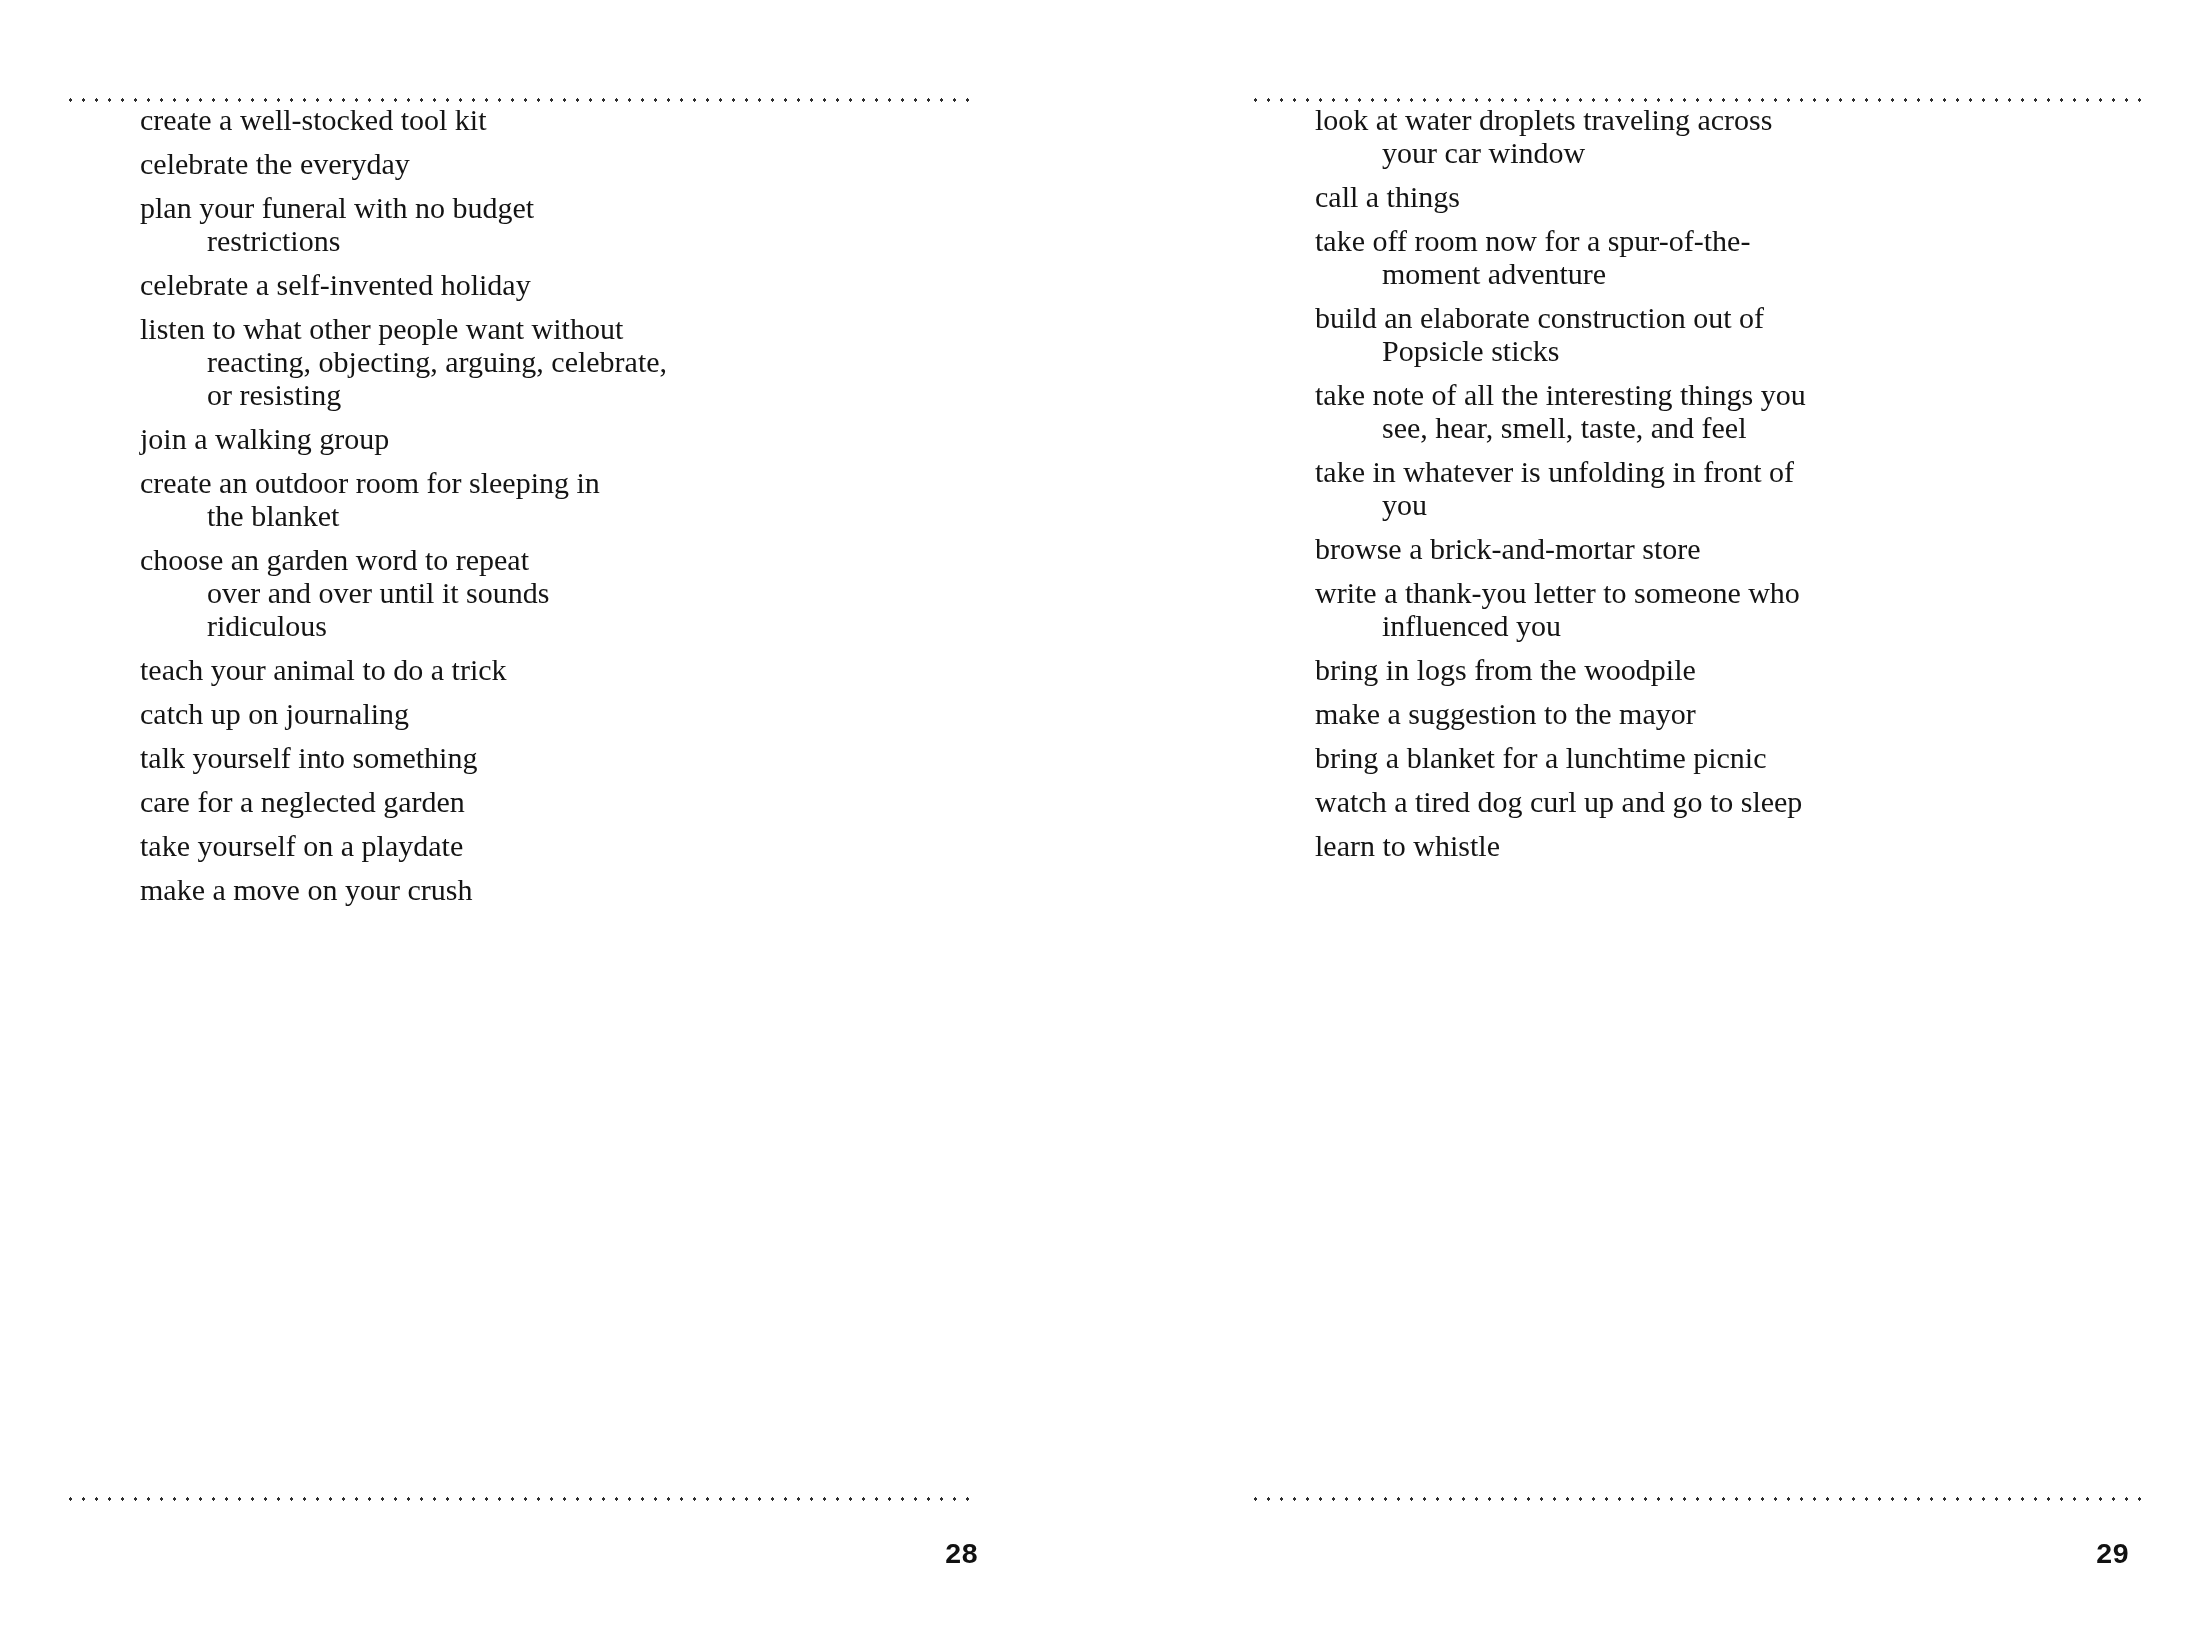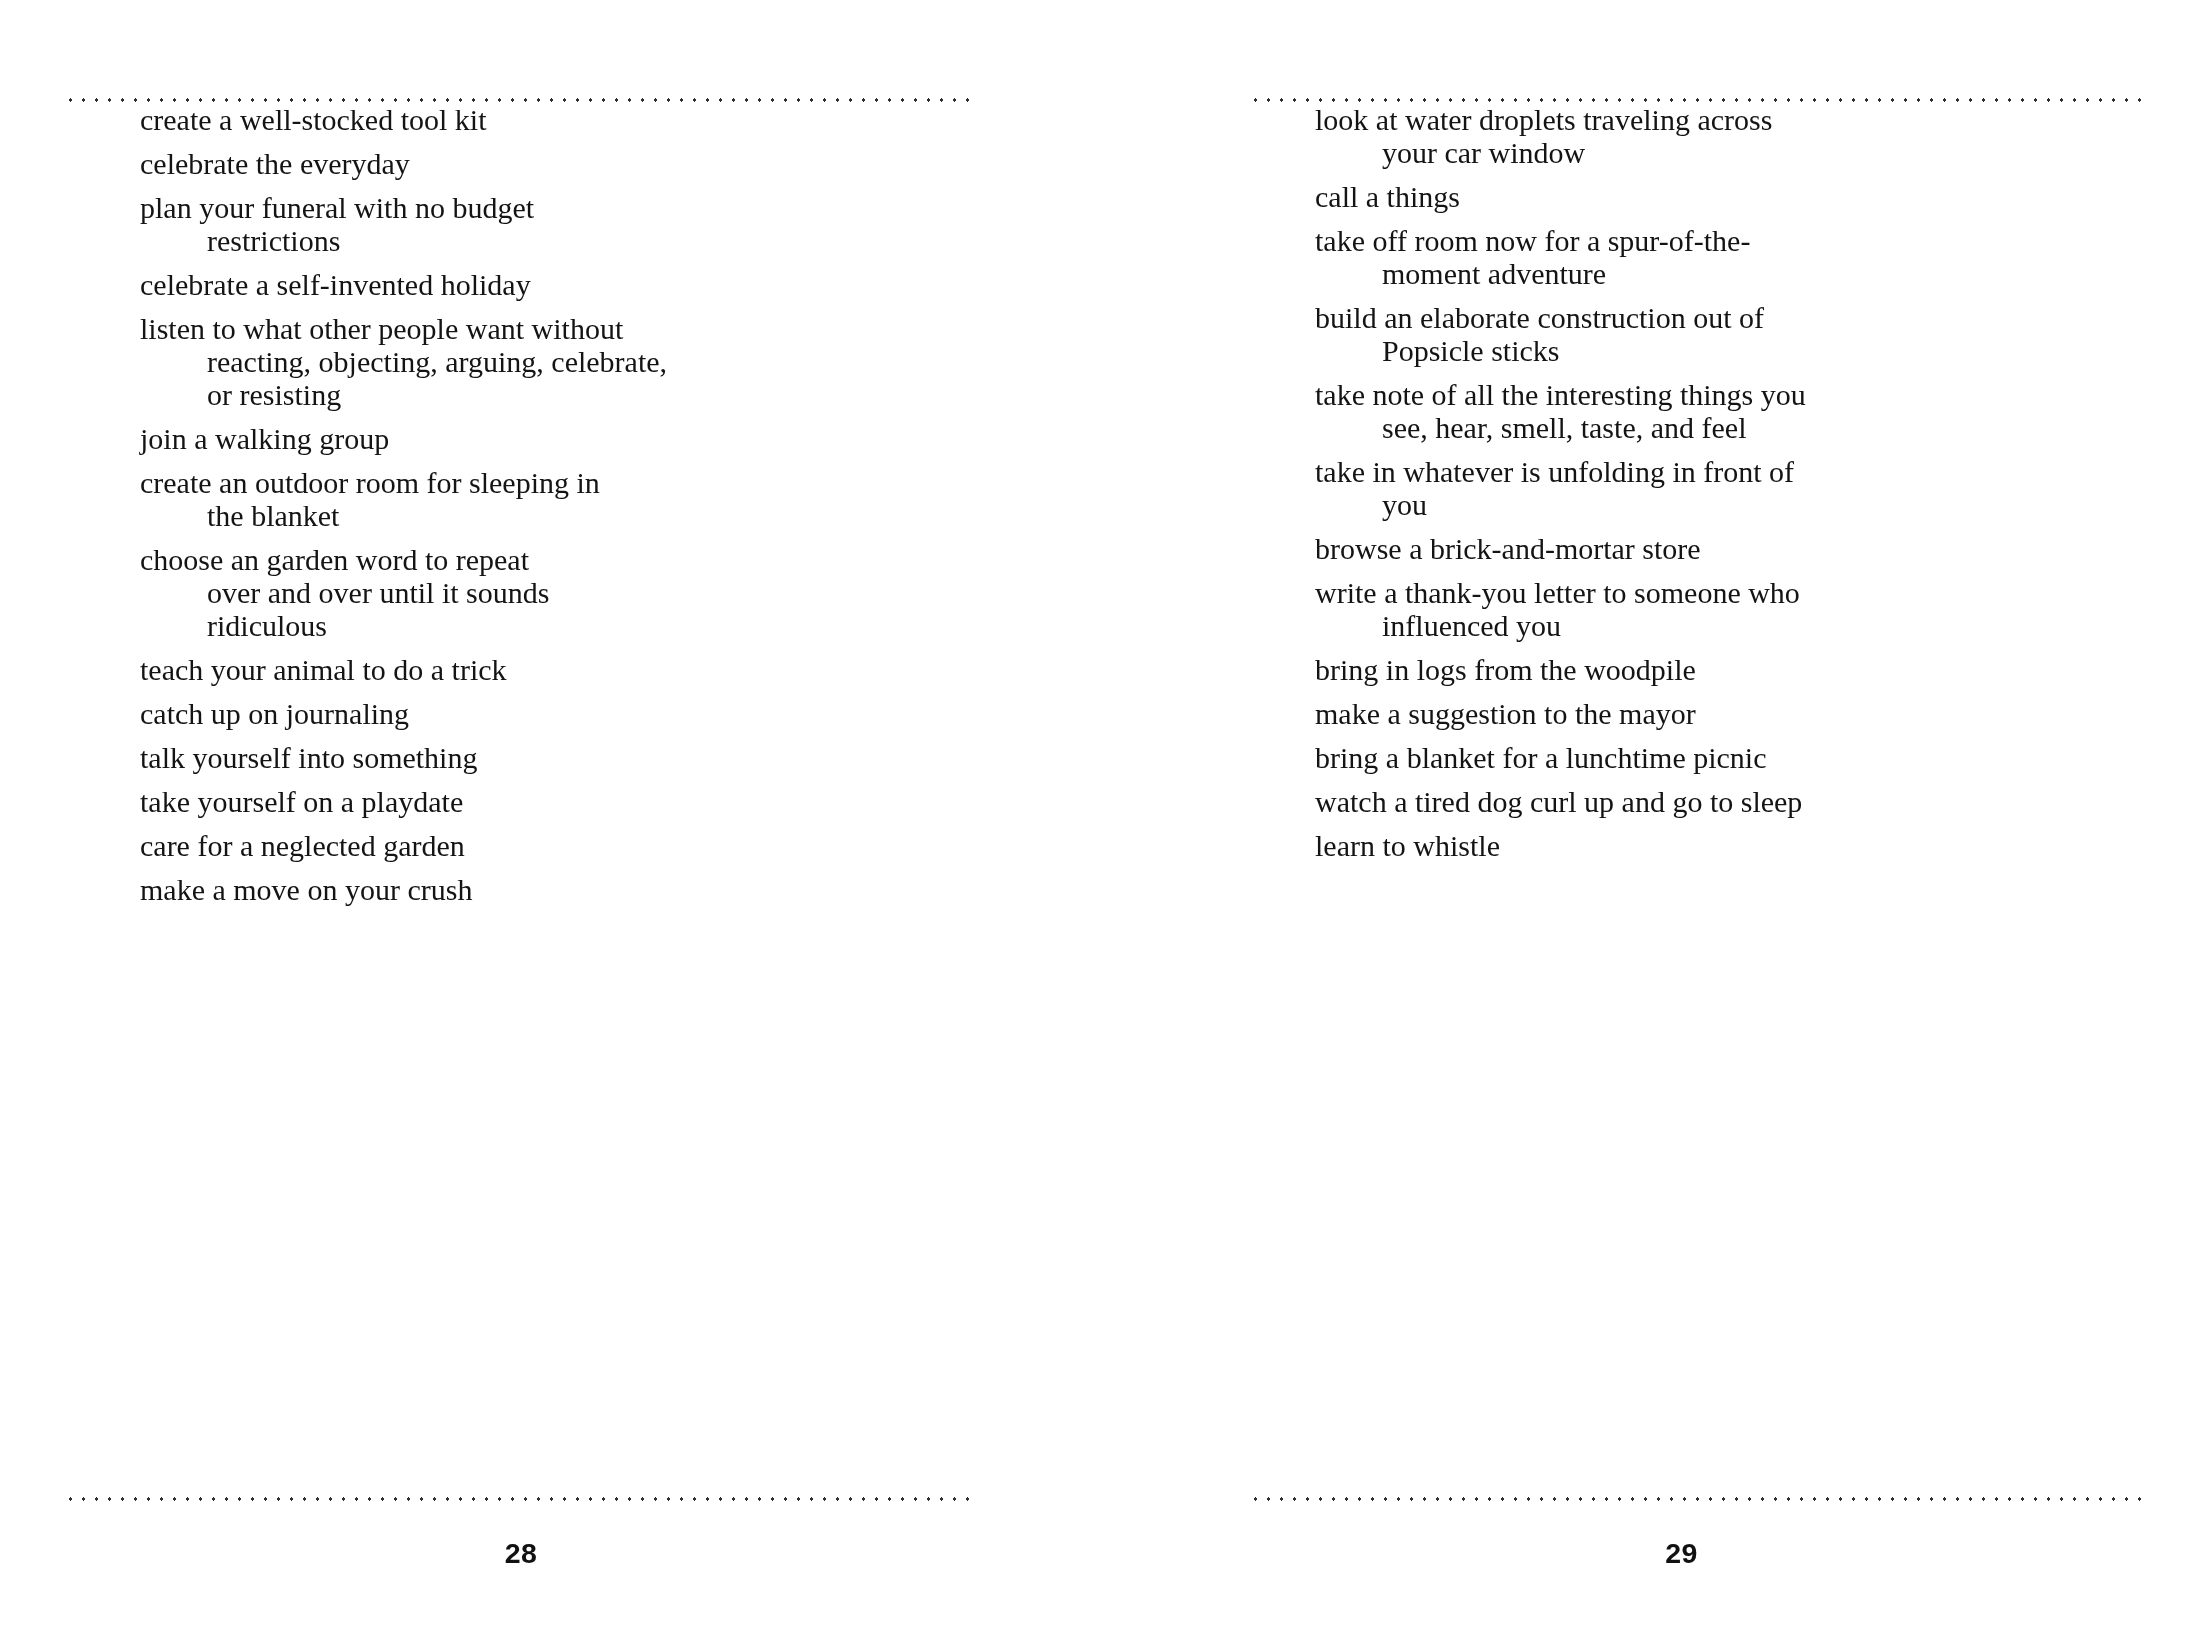--- a/index.html
+++ b/index.html
@@ -59,21 +59,21 @@
     white-space: nowrap;
   }
   .line.cont {
     padding-left: 67px;
   }
 
   
   .page-number {
     position: absolute;
     top: 1537px;
-    text-align: center;
+    text-align: right;
     font-family: "Liberation Sans", sans-serif;
     font-weight: 700;
     font-size: 28.5px;
     line-height: 33px;
     color: #111111;
     letter-spacing: 0.5px;
   }
   .page-left .page-number  { left: 64px;  width: 914px; }
   .page-right .page-number { left: 132px; width: 895px; }
 </style>
@@ -118,24 +118,24 @@
         <li class="item">
           <span class="line">teach your animal to do a trick</span>
         </li>
         <li class="item">
           <span class="line">catch up on journaling</span>
         </li>
         <li class="item">
           <span class="line">talk yourself into something</span>
         </li>
         <li class="item">
-          <span class="line">take yourself on a playdate</span>
+          <span class="line">care for a neglected garden</span>
         </li>
         <li class="item">
-          <span class="line">care for a neglected garden</span>
+          <span class="line">take yourself on a playdate</span>
         </li>
         <li class="item">
           <span class="line">make a move on your crush</span>
         </li>
       </ul>
     <div class="rule rule-bottom"></div>
     <div class="page-number">28</div>
   </section>
 
   <section class="page page-right">

